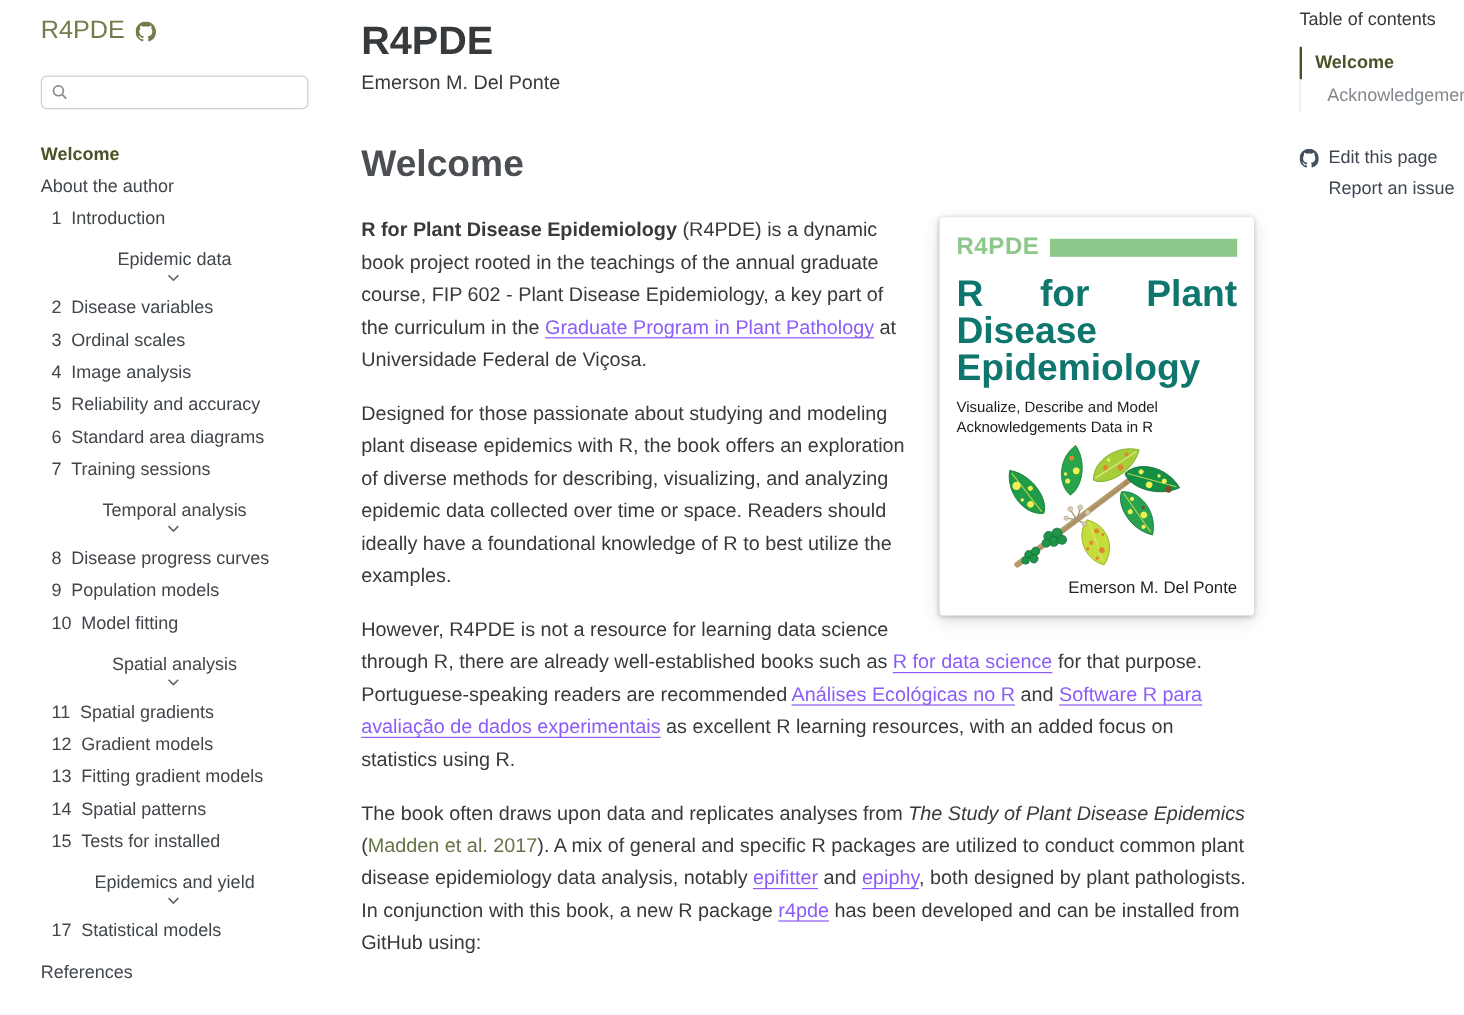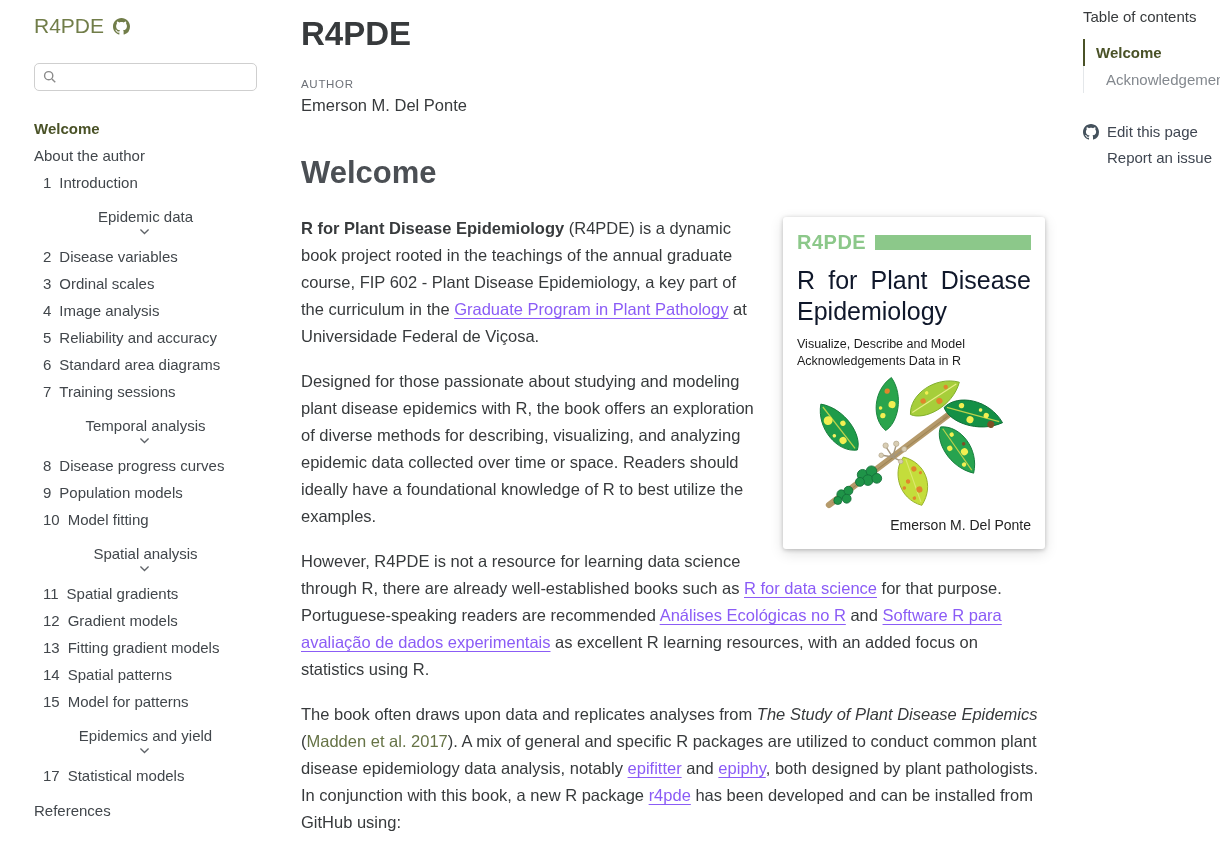--- a/index.html
+++ b/index.html
@@ -42,21 +42,21 @@
   .article a.lnk { color:#8b5cf6; text-decoration:underline; text-underline-offset:3px; cursor:pointer; }
   .article a.cite { color:#667346; text-decoration:none; cursor:pointer; }
 
   
   figure.cover { float:right; width:262px; height:332px; margin:2px 0 12px 20px; padding:12px 14px 10px 14px;
                  background:#fff; border-radius:3px; box-shadow:0 1px 4px rgba(0,0,0,.22), 0 4px 14px rgba(0,0,0,.13);
                  display:flex; flex-direction:column; }
   .cover-brand-row { display:flex; align-items:center; gap:9px; }
   .cover-brand { color:#8cc88a; font-weight:700; font-size:20px; letter-spacing:.5px; }
   .cover-bar { flex:1; height:15px; background:#8cc88a; }
-  .cover-title { margin-top:9px; font-size:25px; font-weight:400; color:#0f172a; line-height:31px; }
+  .cover-title { margin-top:9px; font-size:31px; font-weight:700; color:#0f766e; line-height:31px; }
   .cover-title .jl { text-align:justify; text-align-last:justify; }
   .cover-sub { margin-top:9px; font-size:12.5px; line-height:17px; color:#1c1c1c; }
   .cover-art { flex:1; width:100%; margin-top:2px; }
   .cover-author { text-align:right; font-size:14px; color:#232323; }
 
   
   .toc { flex:1; padding:8px 0 0 22px; font-size:15px; }
   .toc-heading { color:#373a3c; margin-bottom:14px; }
   .toc-item { display:block; border-left:1px solid #e4e7ea; padding:5px 0 5px 12px; color:#83888e;
               line-height:17px; cursor:pointer; text-decoration:none; }
@@ -174,21 +174,21 @@
         <a class="nav-row">
           <span class="num">13</span>
           <span class="nav-label">Fitting gradient models</span>
         </a>
         <a class="nav-row">
           <span class="num">14</span>
           <span class="nav-label">Spatial patterns</span>
         </a>
         <a class="nav-row">
           <span class="num">15</span>
-          <span class="nav-label">Model for patterns</span>
+          <span class="nav-label">Tests for installed</span>
         </a>
         <a class="nav-row section">
           <span class="nav-label">Epidemics and yield</span>
           <span class="chev">
             <svg viewBox="0 0 16 16">
               <polyline points="3,5.5 8,10.5 13,5.5"></polyline>
             </svg>
           </span>
         </a>
         <a class="nav-row">
@@ -196,21 +196,20 @@
           <span class="nav-label">Statistical models</span>
         </a>
         <a class="nav-row refs">
           <span class="nav-label">References</span>
         </a>
       </nav>
   </aside>
 
   <main class="main">
     <div class="main-title">R4PDE</div>
-    <div class="author-label">AUTHOR</div>
     <div class="author-name">Emerson M. Del Ponte</div>
     <h1 class="welcome">Welcome</h1>
 
     <div class="article">
       <figure class="cover">
         <div class="cover-brand-row">
           <span class="cover-brand">R4PDE</span>
           <span class="cover-bar"></span>
         </div>
         <div class="cover-title">

